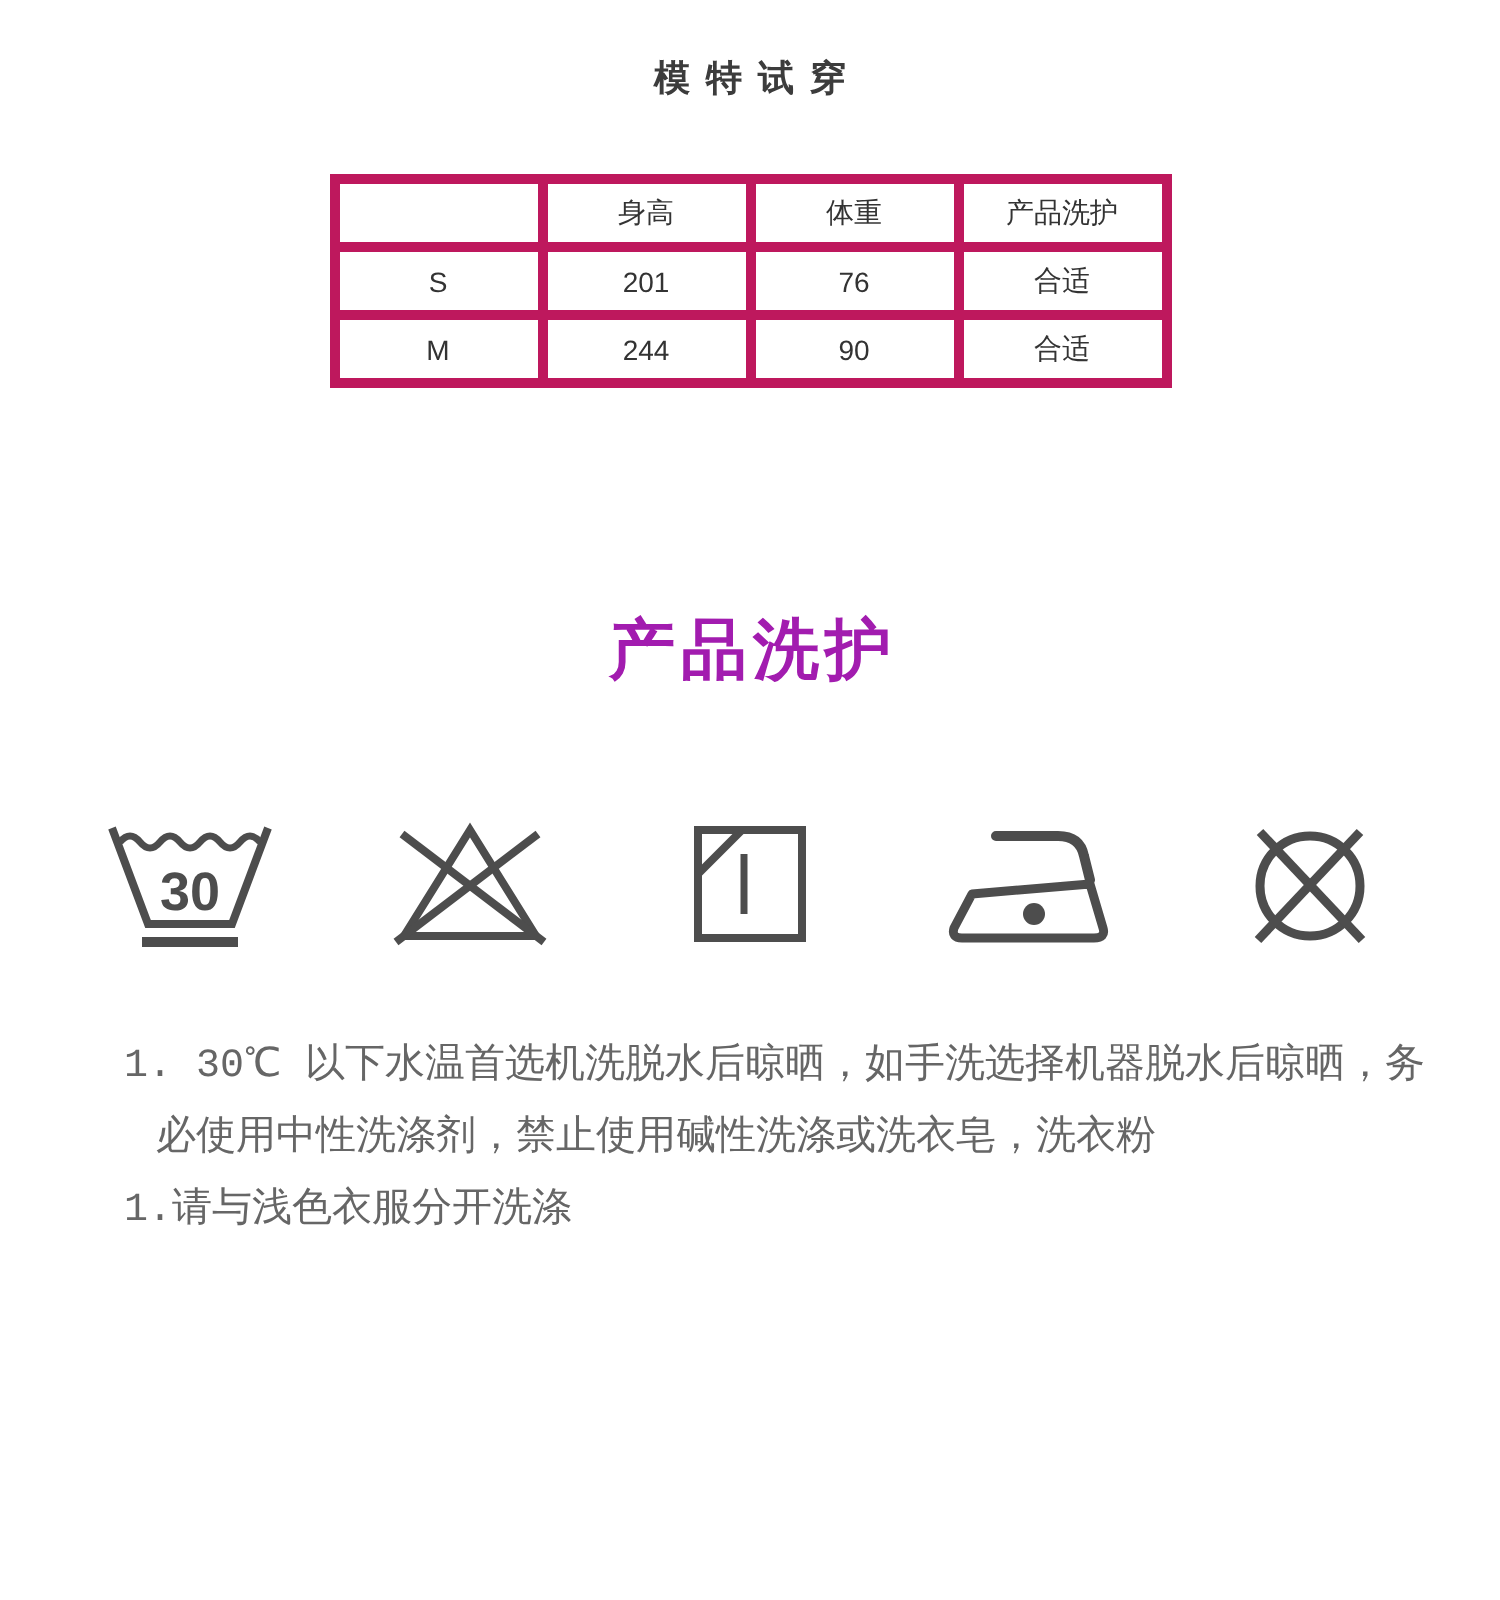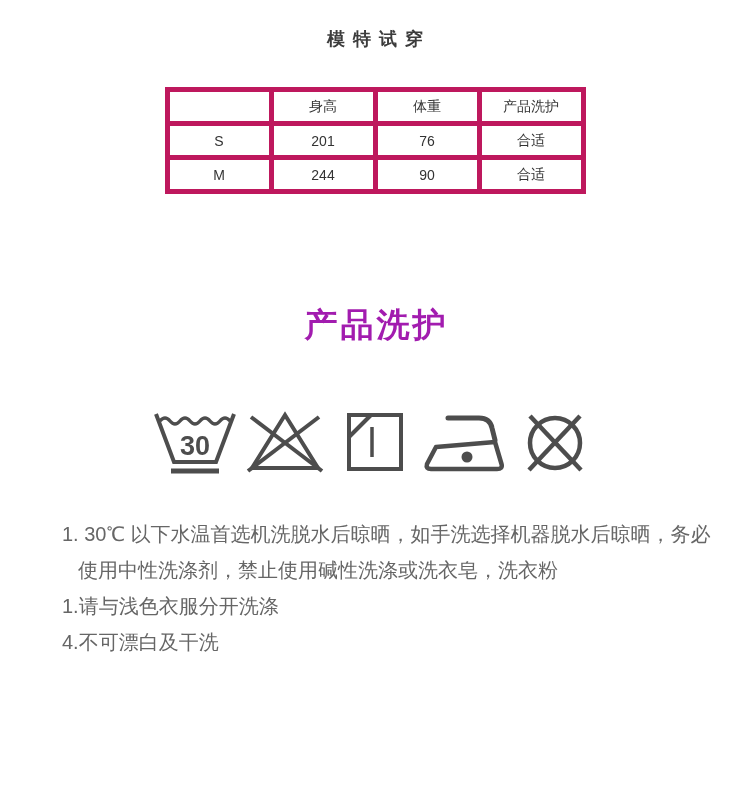--- a/index.html
+++ b/index.html
@@ -32,30 +32,30 @@
     margin: 109px 0 4px;
     text-align: center;
     font-size: 33px; font-weight: bold;
     letter-spacing: 3px; text-indent: 3px;
     color: #a21caf;
   }
   .icons-row {
     margin-top: 58px;
     padding: 0 50px;
     height: 72px;
-    display: flex; justify-content: center; align-items: center;
+    display: flex; justify-content: space-between; align-items: center;
   }
   .icon-box {
     width: 90px; height: 72px;
     display: flex; align-items: center; justify-content: center;
   }
   .icon-box svg { display: block; }
   .instructions {
     margin: 38px 26px 0 62px;
-    font-family: Liberation Sans, sans-serif;
+    font-family: Liberation Mono, monospace;
     font-size: 20px;
     line-height: 36px;
     color: #666666;
   }
   .instr-item {
     padding-left: 16px;
     text-indent: -16px;
   }
   .wash-num {
     font-family: "Liberation Sans", sans-serif;
@@ -137,16 +137,15 @@
         <path d="M13,9 L64,63"></path>
         <path d="M63,9 L12,63"></path>
       </svg>
     </span>
 
   </div>
 
   <div class="instructions">
     <div class="instr-item">1. 30℃ 以下水温首选机洗脱水后晾晒，如手洗选择机器脱水后晾晒，务必使用中性洗涤剂，禁止使用碱性洗涤或洗衣皂，洗衣粉</div>
     <div class="instr-item">1.请与浅色衣服分开洗涤</div>
-    <div class="instr-item">4.不可漂白及干洗</div>
   </div>
 
 </div>
 
 </body></html>

